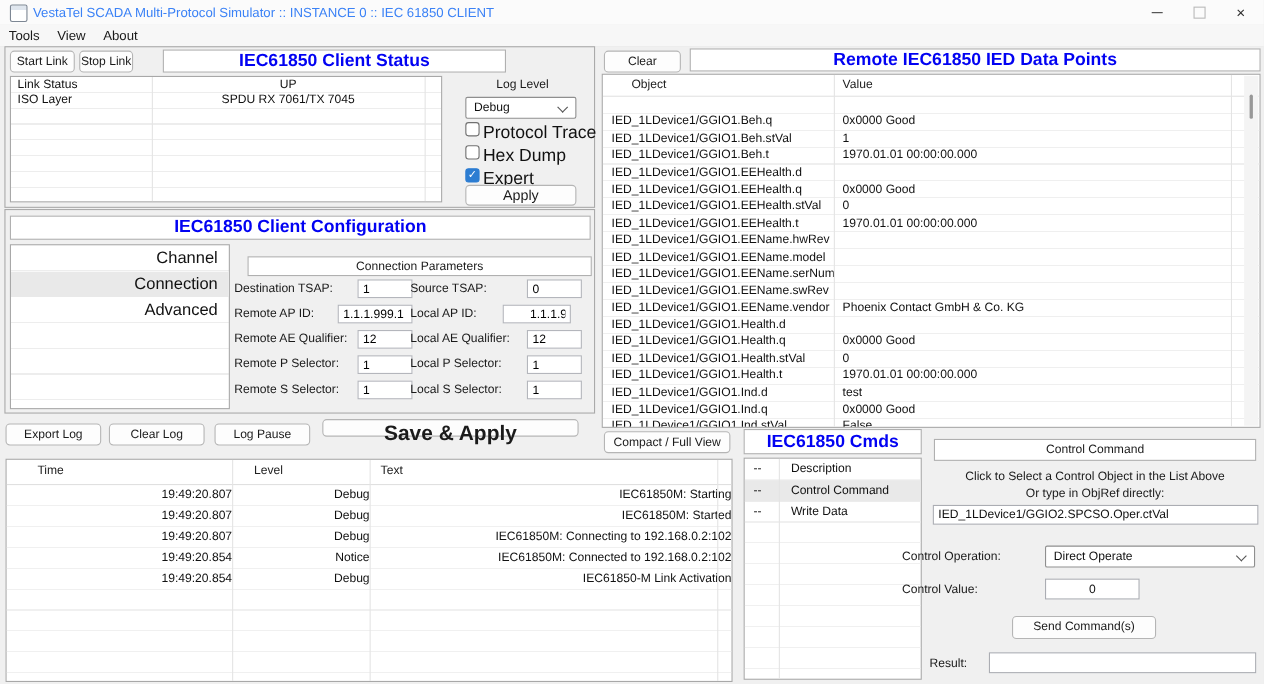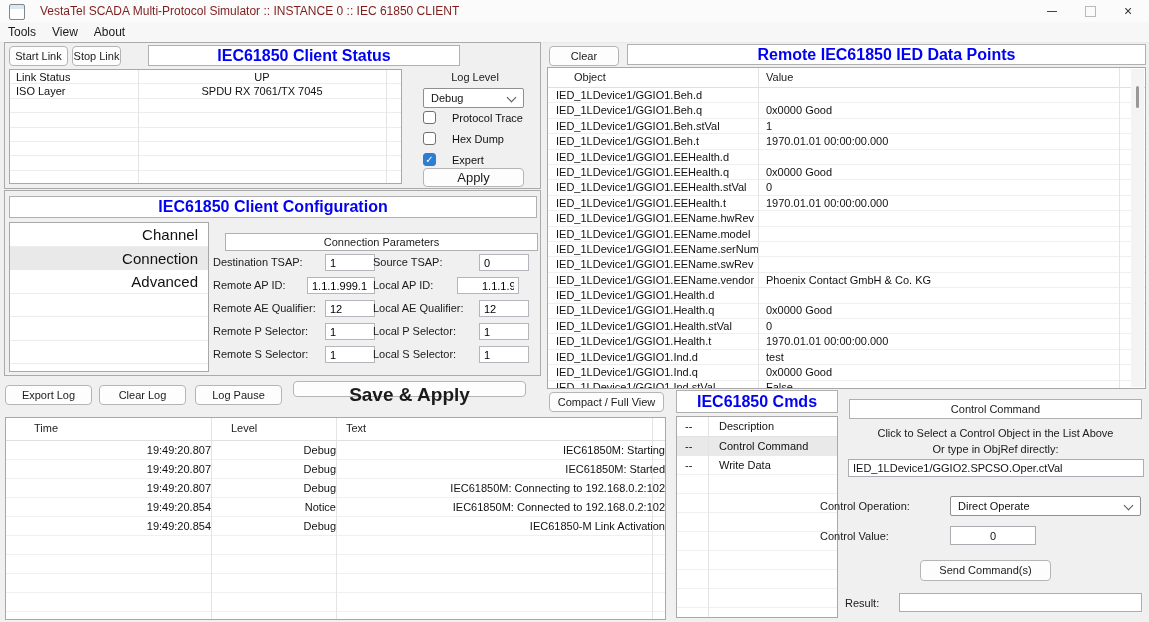--- a/index.html
+++ b/index.html
@@ -1,20 +1,20 @@
 <!DOCTYPE html>
 <html style="--blue: #0202f2; --accent: #2d7dd2;"><head>
 <meta charset="utf-8">
 <style>
   html,body{margin:0;padding:0;}
   body{font-family:"Liberation Sans","DejaVu Sans",sans-serif;background:#e8e8e8;}
   #app{position:relative;width:1149px;height:622px;background:#f0f0f0;overflow:hidden;font-size:11px;color:#111;}
   
   #titlebar{position:absolute;left:0;top:0;width:1149px;height:22px;background:#fbfbfb;}
-  #title-text{position:absolute;left:40px;top:0;line-height:22px;font-size:12px;color:#7f1d1d;white-space:nowrap;}
+  #title-text{position:absolute;left:30px;top:0;line-height:22px;font-size:12px;color:#3b82f6;white-space:nowrap;}
   #app-icon{position:absolute;left:9px;top:4px;width:14px;height:14px;border:1px solid #7d8794;border-radius:2px;background:linear-gradient(#dfe6ee 0 4px,#fff 4px);}
   .wbtn{position:absolute;top:0;width:34px;height:22px;text-align:center;cursor:default;}
   #min-btn{right:80px;} #max-btn{right:42px;} #close-btn{right:4px;}
   #min-btn .g{display:inline-block;width:10px;height:1px;background:#444;margin-top:11px;}
   #max-btn .g{display:inline-block;width:9px;height:9px;border:1px solid #b9b9b9;margin-top:6px;}
   #close-btn .g{font-size:14px;color:#333;line-height:22px;}
   #menubar{position:absolute;left:0;top:22px;width:1149px;height:20px;background:#f7f7f7;border-bottom:1px solid #eaeaea;}
   .menu-item{display:inline-block;padding:0 8px;line-height:20px;font-size:12px;color:#1a1a1a;}
   
   .btn{position:absolute;background:#fdfdfd;border:1px solid #b5b5b5;border-radius:4px;font-size:11px;color:#1b1b1b;text-align:center;line-height:18px;box-sizing:border-box;cursor:default;}
@@ -31,21 +31,21 @@
   
   #status-group{left:4px;top:42px;width:537px;height:147px;}
   #link-table{left:4px;top:26px;width:393px;height:115px;background:#fff repeating-linear-gradient(to bottom,transparent 0 13.4px,#ededed 13.4px 14.4px);}
   #link-table .tr{position:relative;height:14.4px;display:flex;}
   #link-table .td{font-size:11px;line-height:14px;overflow:hidden;white-space:nowrap;}
   #link-table .td.k{width:128px;padding-left:6px;box-sizing:border-box;}
   #link-table .td.v{width:248px;text-align:center;}
   .opt{position:absolute;left:418px;height:15px;}
   .cb{position:absolute;left:0;top:0;width:13px;height:13px;border:1px solid #707070;border-radius:3px;background:#fff;box-sizing:border-box;color:#fff;font-size:10px;line-height:11px;text-align:center;}
   .cb.checked{background:var(--accent,#2d7dd2);border-color:var(--accent,#2d7dd2);}
-  .opt .ol{position:absolute;left:29px;top:1px;font-size:11px;white-space:nowrap;}
+  .opt .ol{position:absolute;left:16px;top:1px;font-size:16px;white-space:nowrap;}
   
   #config-group{left:4px;top:190px;width:537px;height:186px;}
   #tab-list{left:4px;top:31px;width:200px;height:150px;background:#fff repeating-linear-gradient(to bottom,transparent 0 22.5px,#ededed 22.5px 23.5px);}
   .cfg-tab{position:relative;height:23.5px;line-height:23px;font-size:15px;text-align:right;padding-right:10px;color:#111;}
   .cfg-tab.selected{background:#e9e9e9;}
   #param-area{position:absolute;left:0;top:0;right:0;bottom:0;}
   .param-row{position:absolute;left:0;width:537px;height:18px;}
   .p-in{position:absolute;top:0;height:17px;background:#fff;border:1px solid #b4b6bc;font-family:inherit;font-size:11px;padding:0 4px;box-sizing:border-box;outline:none;}
   
   #log-table{left:5px;top:417px;width:661px;height:203px;}
@@ -227,21 +227,20 @@
   <div class="btn" style="left:549px;top:46px;width:70px;height:20px;">Clear</div>
   <div class="hdrbox" style="left:627px;top:44px;width:519px;height:21px;line-height:19px;">Remote IEC61850 IED Data Points</div>
 
   <div class="wtable" id="dp-table">
     <div id="dp-head">
       <span class="hc" style="left:26px;">Object</span>
       <span class="hc" style="left:218px;">Value</span>
     </div>
     <div id="dp-body">
         <div class="tr">
-          <div class="td o">IED_1LDevice1/GGIO1.Beh.d</div>
           <div class="td v"></div>
         </div>
         <div class="tr">
           <div class="td o">IED_1LDevice1/GGIO1.Beh.q</div>
           <div class="td v">0x0000 Good</div>
         </div>
         <div class="tr">
           <div class="td o">IED_1LDevice1/GGIO1.Beh.stVal</div>
           <div class="td v">1</div>
         </div>

